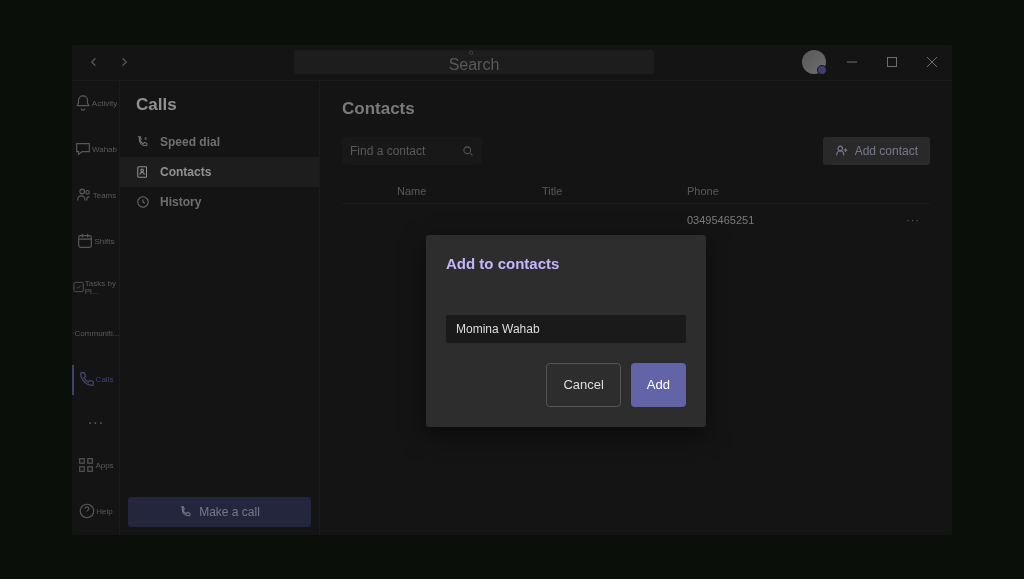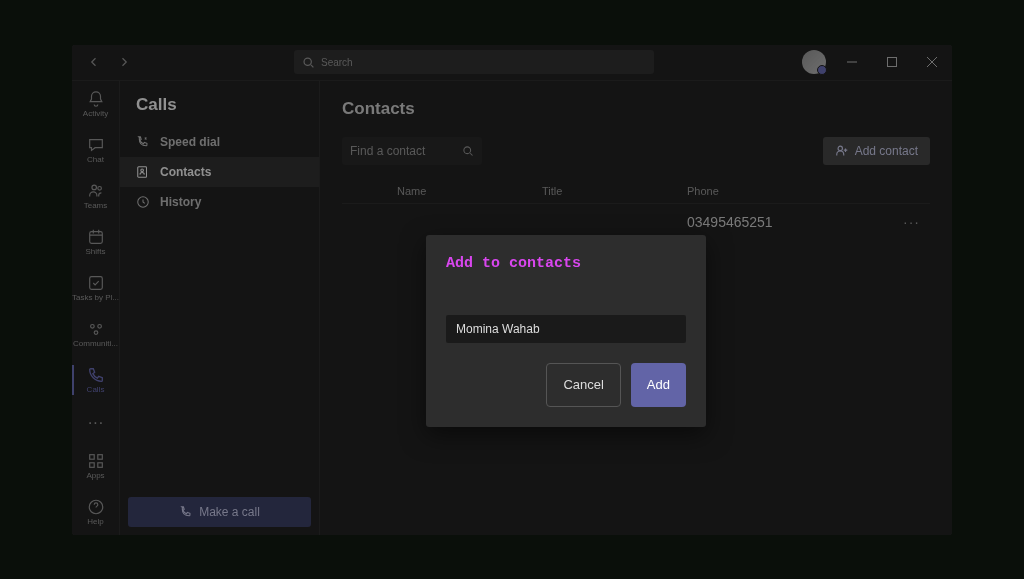--- a/index.html
+++ b/index.html
@@ -5,33 +5,33 @@
     * { margin: 0; padding: 0; box-sizing: border-box; font-family: "Segoe UI", -apple-system, sans-serif; }
     body { background: #0a0f0a; width: 1024px; height: 579px; display: flex; align-items: center; justify-content: center; }
     .window { width: 880px; height: 490px; background: #1f1f1f; border-radius: 3px; display: flex; flex-direction: column; position: relative; overflow: hidden; }
     
     .titlebar { height: 36px; background: #1f1f1f; display: flex; align-items: center; border-bottom: 1px solid #2a2a2a; }
     .nav-arrows { display: flex; align-items: center; padding: 0 10px; gap: 6px; }
     .nav-arrow { width: 24px; height: 24px; display: flex; align-items: center; justify-content: center; color: #888; cursor: pointer; }
     .nav-arrow svg { width: 12px; height: 12px; }
     
     .search-wrap { flex: 1; display: flex; justify-content: center; }
-    .search-box { width: 360px; height: 24px; background: #2d2d2d; border-radius: 3px; display: flex; align-items: center; padding: 0 8px; color: #888; font-size: 10px; }
+    .search-box { width: 360px; height: 24px; background: #2d2d2d; border-radius: 3px; display: flex; align-items: center; padding: 0 8px; color: #888; font-size: 16px; flex-direction: column; }
     .search-box svg { width: 13px; height: 13px; margin-right: 6px; }
     
     .titlebar-right { display: flex; align-items: center; gap: 12px; padding-right: 6px; }
     .avatar { width: 24px; height: 24px; border-radius: 50%; background: linear-gradient(135deg, #888, #aaa); position: relative; }
     .avatar::after { content: ""; position: absolute; bottom: -1px; right: -1px; width: 8px; height: 8px; background: #6264a7; border-radius: 50%; border: 1.5px solid #1f1f1f; }
     .win-btn { width: 28px; height: 24px; display: flex; align-items: center; justify-content: center; color: #aaa; cursor: pointer; }
     .win-btn svg { width: 10px; height: 10px; }
     
     .body { flex: 1; display: flex; overflow: hidden; }
     
     .apprail { width: 48px; background: #1f1f1f; display: flex; flex-direction: column; align-items: center; border-right: 1px solid #2a2a2a; }
-    .rail-item { width: 48px; height: 46px; display: flex; flex-direction: column; align-items: center; justify-content: center; color: #888; font-size: 8px; cursor: pointer; position: relative; }
+    .rail-item { width: 48px; height: 46px; display: flex; flex-direction: row; align-items: center; justify-content: center; color: #888; font-size: 8px; cursor: pointer; position: relative; }
     .rail-item.selected { color: #6264a7; }
     .rail-item.selected::before { content: ""; position: absolute; left: 0; top: 8px; bottom: 8px; width: 2px; background: #6264a7; }
     .rail-item svg { width: 18px; height: 18px; margin-bottom: 2px; }
     .rail-item span { font-size: 8px; line-height: 1; }
     .rail-spacer { flex: 1; }
     .rail-more { width: 48px; height: 40px; display: flex; align-items: center; justify-content: center; color: #888; cursor: pointer; }
     
     .secondary { width: 200px; background: #1f1f1f; border-right: 1px solid #2a2a2a; display: flex; flex-direction: column; padding-top: 10px; }
     .secondary-title { font-size: 17px; font-weight: 600; color: #ddd; padding: 4px 16px 12px; }
     .sec-list { flex: 1; }
@@ -49,25 +49,25 @@
     .find-contact { width: 140px; height: 28px; background: #262626; border-radius: 3px; display: flex; align-items: center; padding: 0 8px; color: #888; font-size: 12px; justify-content: space-between; cursor: pointer; }
     .find-contact svg { width: 12px; height: 12px; }
     .add-contact { height: 28px; background: #404040; color: #b5b7d3; border-radius: 3px; padding: 0 12px; display: flex; align-items: center; font-size: 12px; cursor: pointer; }
     .add-contact svg { width: 14px; height: 14px; margin-right: 6px; }
     
     .table-head { display: flex; color: #888; font-size: 11px; padding: 6px 10px; border-bottom: 1px solid #2a2a2a; }
     .col-name { flex: 0 0 145px; margin-left: 45px; }
     .col-title { flex: 0 0 145px; }
     .col-phone { flex: 1; }
     
-    .table-row { display: flex; align-items: center; padding: 10px; color: #bbb; font-size: 14px; position: relative; }
+    .table-row { display: flex; align-items: center; padding: 10px; color: #bbb; font-size: 11px; position: relative; }
     .row-menu { color: #888; position: absolute; right: 10px; letter-spacing: 1px; cursor: pointer; }
     
     .modal { position: absolute; left: 354px; top: 190px; width: 280px; background: #2d2d2d; border-radius: 3px; padding: 20px; box-shadow: 0 8px 24px rgba(0,0,0,.5); }
-    .modal-title { color: #d946ef; font-size: 15px; font-weight: 600; margin-bottom: 14px; font-family: Liberation Mono, monospace; }
+    .modal-title { color: #c4b5fd; font-size: 15px; font-weight: 600; margin-bottom: 14px; }
     .modal-input { width: 100%; height: 28px; background: #1a1a1a; border: none; border-radius: 2px; padding: 0 10px; color: #ddd; font-size: 12px; margin-bottom: 20px; outline: none; margin-top: 29px; }
     .modal-actions { display: flex; justify-content: flex-end; gap: 10px; }
     .btn { height: 44px; border-radius: 4px; padding: 0 16px; font-size: 13px; cursor: pointer; border: none; display: flex; align-items: center; }
     .btn-cancel { background: #2d2d2d; color: #ddd; border: 1px solid #555; }
     .btn-primary { background: #6264a7; color: #fff; }
     
     .dimmer { position: absolute; inset: 0; background: rgba(0,0,0,0.35); }
   </style>
 </head>
 <body>
@@ -123,21 +123,21 @@
           <svg viewBox="0 0 20 20" fill="none" stroke="currentColor" stroke-width="1.3">
             <path d="M10 2a5 5 0 015 5v3l1.5 3h-13L5 10V7a5 5 0 015-5z"></path>
             <path d="M8 16a2 2 0 004 0"></path>
           </svg>
           <span>Activity</span>
         </div>
       <div class="rail-item">
           <svg viewBox="0 0 20 20" fill="none" stroke="currentColor" stroke-width="1.3">
             <path d="M3 4h14v9H9l-4 3v-3H3z"></path>
           </svg>
-          <span>Chat</span>
+          <span>Wahab</span>
         </div>
       <div class="rail-item">
           <svg viewBox="0 0 20 20" fill="none" stroke="currentColor" stroke-width="1.3">
             <circle cx="8" cy="6" r="2.5"></circle>
             <circle cx="14" cy="7" r="2"></circle>
             <path d="M3 16v-1a4 4 0 018 0v1M13 16v-1a3 3 0 013-3"></path>
           </svg>
           <span>Teams</span>
         </div>
       <div class="rail-item">

